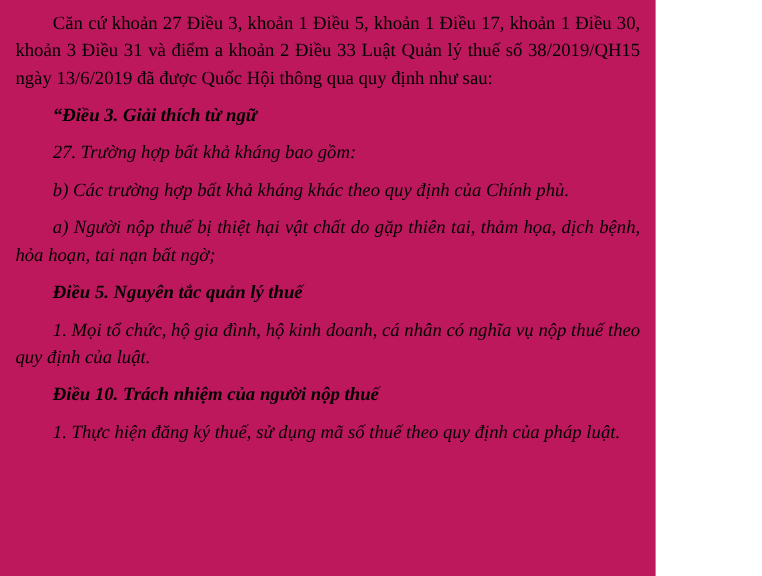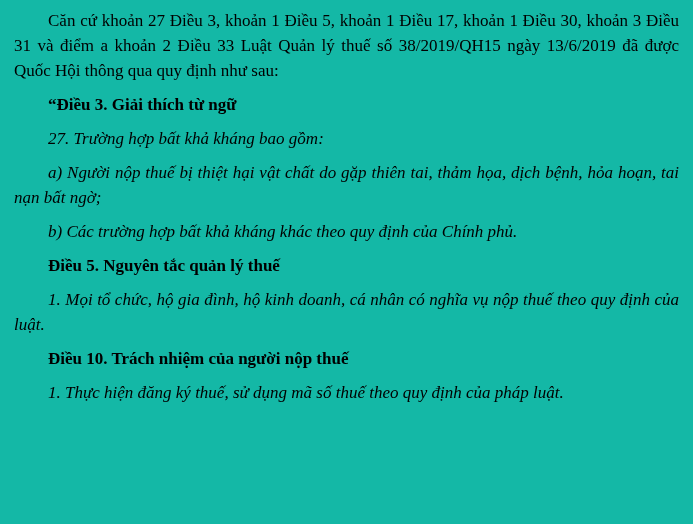--- a/index.html
+++ b/index.html
@@ -8,52 +8,53 @@
     background: #ffffff;
   }
   body {
     width: 693px;
     height: 524px;
     overflow: hidden;
     font-family: "Liberation Serif", serif;
     color: #000000;
   }
   .page {
-    width: 693px;
+    width: 596px;
     height: 524px;
     box-sizing: border-box;
     padding: 8px 14px 0 14px;
-    background: #14b8a6;
+    background: #be185d;
   }
   .para {
     margin: 0 0 0 0;
     font-size: 17px;
     line-height: 25px;
     text-align: justify;
     text-justify: inter-word;
   }
   .indent {
     text-indent: 34px;
   }
   .gap {
     margin-top: 9px;
   }
   .italic {
     font-style: italic;
   }
   .bolditalic {
     font-weight: bold;
+    font-style: italic;
   }
 </style>
 </head>
 <body>
 
 <div class="page">
   <p class="para indent">Căn cứ khoản 27 Điều 3, khoản 1 Điều 5, khoản 1 Điều 17, khoản 1 Điều 30, khoản 3 Điều 31 và điểm a khoản 2 Điều 33 Luật Quản lý thuế số 38/2019/QH15 ngày 13/6/2019 đã được Quốc Hội thông qua quy định như sau:</p>
   <p class="para indent bolditalic gap">“Điều 3. Giải thích từ ngữ</p>
   <p class="para indent italic gap">27. Trường hợp bất khả kháng bao gồm:</p>
+  <p class="para indent italic gap">b) Các trường hợp bất khả kháng khác theo quy định của Chính phủ.</p>
   <p class="para indent italic gap">a) Người nộp thuế bị thiệt hại vật chất do gặp thiên tai, thảm họa, dịch bệnh, hỏa hoạn, tai nạn bất ngờ;</p>
-  <p class="para indent italic gap">b) Các trường hợp bất khả kháng khác theo quy định của Chính phủ.</p>
   <p class="para indent bolditalic gap">Điều 5. Nguyên tắc quản lý thuế</p>
   <p class="para indent italic gap">1. Mọi tổ chức, hộ gia đình, hộ kinh doanh, cá nhân có nghĩa vụ nộp thuế theo quy định của luật.</p>
   <p class="para indent bolditalic gap">Điều 10. Trách nhiệm của người nộp thuế</p>
   <p class="para indent italic gap">1. Thực hiện đăng ký thuế, sử dụng mã số thuế theo quy định của pháp luật.</p>
 </div>
 
 </body></html>

